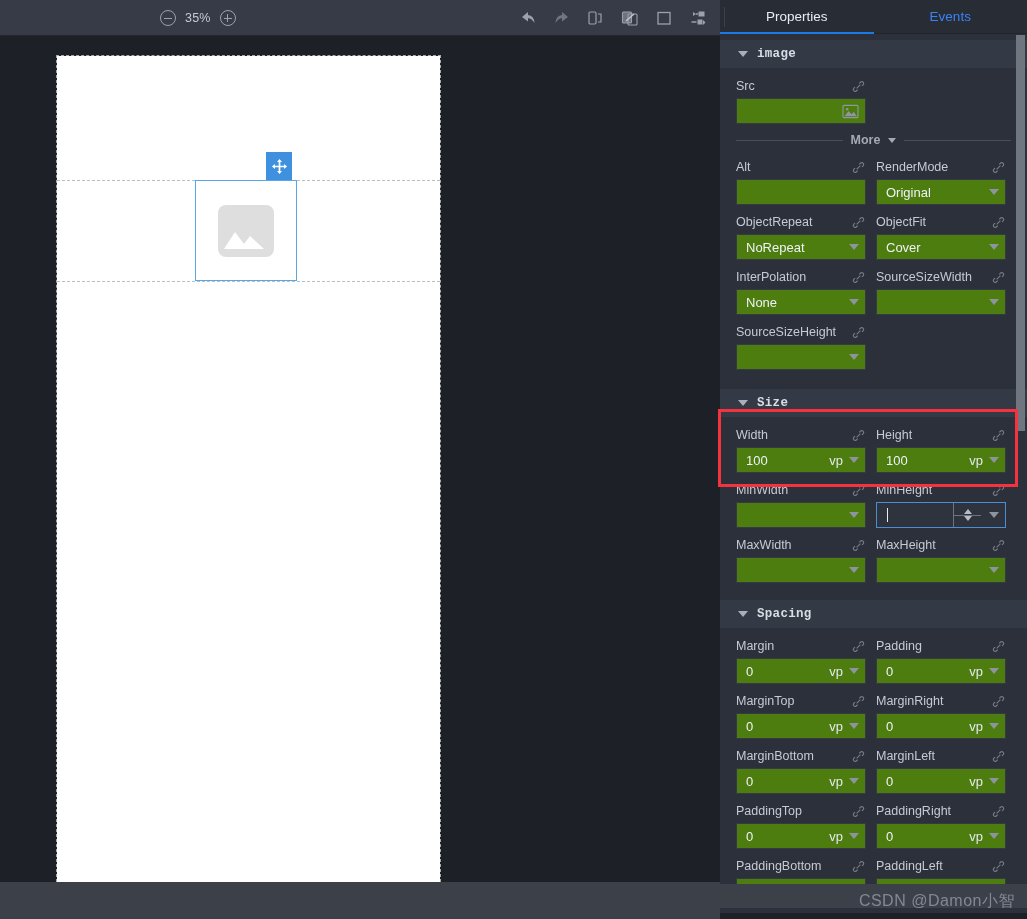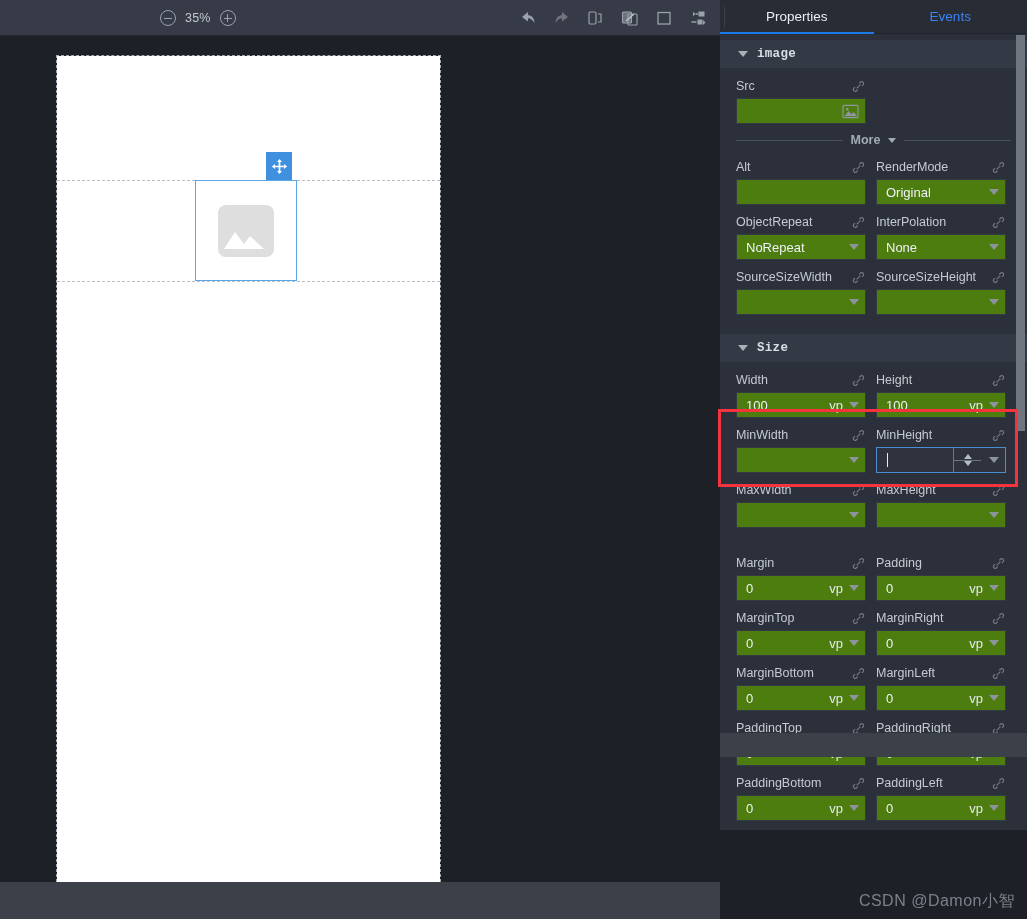--- a/index.html
+++ b/index.html
@@ -76,21 +76,21 @@
     cursor: move;
   }
 
   .bottombar {
     position: absolute; left: 0; top: 882px; width: 720px; height: 37px;
     background: #3b4049;
   }
 
   
   .panel {
-    position: absolute; left: 720px; top: 0; width: 307px; height: 757px;
+    position: absolute; left: 720px; top: 0; width: 307px; height: 908px;
     background: #2b303a;
   }
   .tabs {
     position: relative; height: 34px; background: #282c35;
     display: flex; border-bottom: 1px solid #20242b;
   }
   .tab {
     flex: 1; display: flex; align-items: center; justify-content: center;
     font-size: 13.5px; color: #3b82f6; cursor: pointer; position: relative;
   }
@@ -341,20 +341,34 @@
                 <path d="M4.3 8.6 L2.9 10 a2 2 0 0 0 2.8 2.8 L7.1 11.4" stroke="#a6abb5" stroke-width="1.2" fill="none"></path>
                 <path d="M11.7 7.4 L13.1 6 a2 2 0 0 0-2.8-2.8 L8.9 4.6" stroke="#a6abb5" stroke-width="1.2" fill="none"></path>
               </svg>
             </div>
             <div class="finput">
               <span class="val">NoRepeat</span>
               <span class="chev"></span>
             </div>
           </div>
 
+          <div class="field">
+            <div class="flabel">
+              <span>ObjectFit</span>
+              <svg class="chain" width="15" height="15" viewBox="0 0 16 16">
+                <path d="M6 10 L10 6" stroke="#a6abb5" stroke-width="1.2" fill="none"></path>
+                <path d="M4.3 8.6 L2.9 10 a2 2 0 0 0 2.8 2.8 L7.1 11.4" stroke="#a6abb5" stroke-width="1.2" fill="none"></path>
+                <path d="M11.7 7.4 L13.1 6 a2 2 0 0 0-2.8-2.8 L8.9 4.6" stroke="#a6abb5" stroke-width="1.2" fill="none"></path>
+              </svg>
+            </div>
+            <div class="finput">
+              <span class="val">Cover</span>
+              <span class="chev"></span>
+            </div>
+          </div>
 
           <div class="field">
             <div class="flabel">
               <span>InterPolation</span>
               <svg class="chain" width="15" height="15" viewBox="0 0 16 16">
                 <path d="M6 10 L10 6" stroke="#a6abb5" stroke-width="1.2" fill="none"></path>
                 <path d="M4.3 8.6 L2.9 10 a2 2 0 0 0 2.8 2.8 L7.1 11.4" stroke="#a6abb5" stroke-width="1.2" fill="none"></path>
                 <path d="M11.7 7.4 L13.1 6 a2 2 0 0 0-2.8-2.8 L8.9 4.6" stroke="#a6abb5" stroke-width="1.2" fill="none"></path>
               </svg>
             </div>
@@ -500,20 +514,24 @@
             <div class="finput empty">
               <span class="val"></span>
               <span class="chev"></span>
             </div>
           </div>
 
         </div>
         <div style="height:8px"></div>
       </div>
 
+      <div class="section-head">
+        <span class="caret"></span>
+        <span>Spacing</span>
+      </div>
       <div class="body-area">
         <div class="fields">
 
           <div class="field">
             <div class="flabel">
               <span>Margin</span>
               <svg class="chain" width="15" height="15" viewBox="0 0 16 16">
                 <path d="M6 10 L10 6" stroke="#a6abb5" stroke-width="1.2" fill="none"></path>
                 <path d="M4.3 8.6 L2.9 10 a2 2 0 0 0 2.8 2.8 L7.1 11.4" stroke="#a6abb5" stroke-width="1.2" fill="none"></path>
                 <path d="M11.7 7.4 L13.1 6 a2 2 0 0 0-2.8-2.8 L8.9 4.6" stroke="#a6abb5" stroke-width="1.2" fill="none"></path>

